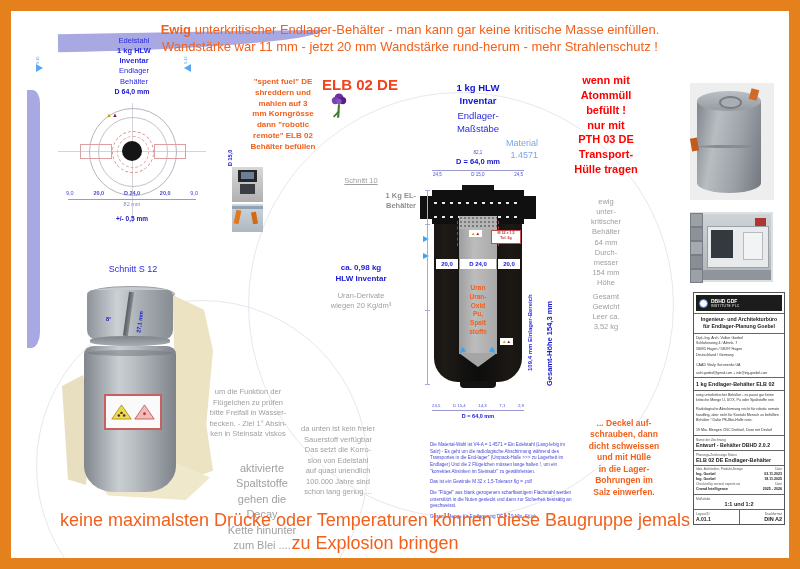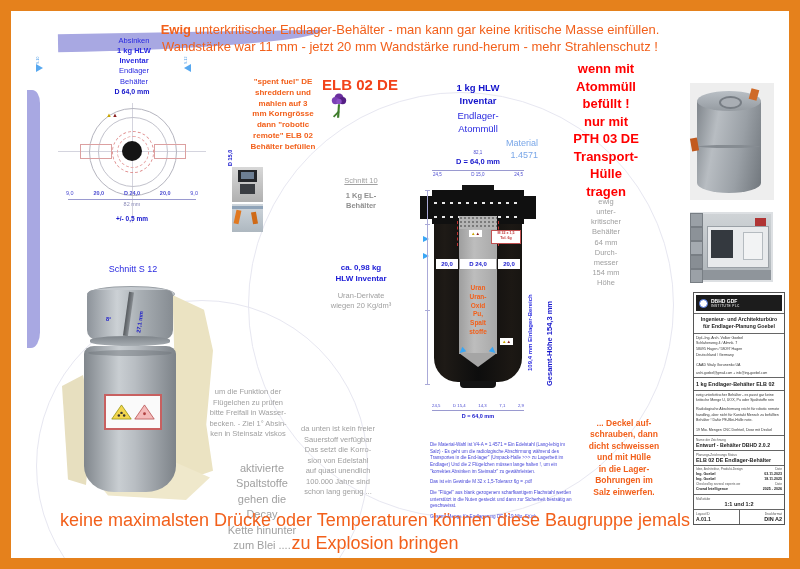--- a/index.html
+++ b/index.html
@@ -45,21 +45,21 @@
   <div class="abs lstrip" style="left:27px;top:90px;width:13px;height:258px;"></div>
   <div class="abs bgcircle" style="left:248px;top:92px;width:424px;height:424px;"></div>
   <div class="abs bgcircle" style="left:36px;top:300px;width:330px;height:330px;"></div>
 
   <div class="abs c orange" style="left:80px;top:22px;width:660px;font-size:13px;line-height:1.3;">
     <div><span class="b">Ewig</span><span> unterkritischer Endlager-Behälter - man kann gar keine kritische Masse einfüllen.</span></div>
     <div>Wandstärke war 11 mm - jetzt 20 mm Wandstärke rund-herum - mehr Strahlenschutz !</div>
   </div>
 
   <div class="abs c blue" style="left:92px;top:36px;width:84px;font-size:7.5px;line-height:1.35;">
-    <div>Absinken</div>
+    <div>Edelstahl</div>
     <div class="pre b">1 kg HLW
 Inventar</div>
     <div class="pre">Endlager
 Behälter</div>
   </div>
 
   <div class="abs" style="left:36px;top:48px;">
     <div class="mlabel vert" style="height:16px;">S-10</div>
     <div class="tri-r"></div>
   </div>
@@ -143,21 +143,21 @@
       <circle cx="10" cy="6" r="5" fill="#6a2f9e"></circle>
         <circle cx="6" cy="9" r="4" fill="#7b3fb4"></circle>
       <circle cx="14" cy="9" r="4" fill="#551f85"></circle>
         <circle cx="10" cy="10" r="3" fill="#8a4fc4"></circle>
       <path d="M10 13 L9 28" stroke="#3f7d2c" stroke-width="2.4"></path>
       <path d="M10 21 L4 27" stroke="#3f7d2c" stroke-width="2"></path>
     </svg>
   </div>
 
   <div class="abs c gray" style="left:306px;top:176px;width:110px;font-size:7.5px;text-decoration:underline;">Schnitt 10</div>
-  <div class="abs c dgray pre" style="left:306px;top:191px;width:110px;font-size:7.5px;line-height:1.35;">1 Kg EL-
+  <div class="abs c dgray pre" style="left:306px;top:191px;width:110px;font-size:7.5px;line-height:1.35;text-align:right;">1 Kg EL-
 Behälter</div>
   <div class="abs c b pre" style="left:306px;top:263px;width:110px;font-size:8px;color:#1b1bd6;line-height:1.35;">ca. 0,98 kg
 HLW Inventar</div>
   <div class="abs c gray pre" style="left:306px;top:291px;width:110px;font-size:7.5px;line-height:1.35;">Uran-Derivate
 wiegen 20 Kg/dm³</div>
   <div class="abs c gray pre" style="left:288px;top:424px;width:100px;font-size:7.5px;line-height:1.4;">da unten ist kein freier
 Sauerstoff verfügbar
 Das setzt die Korro-
 sion von Edelstahl
 auf quasi unendlich
@@ -169,21 +169,21 @@
 becken. - Ziel 1° Absin-
 ken in Steinsalz viskos</div>
   <div class="abs c gray pre" style="left:222px;top:461px;width:80px;font-size:11px;line-height:1.4;">aktivierte Spaltstoffe
 gehen die Decay
 Kette hinunter
 zum Blei ....</div>
 
   <div class="abs c bblue pre" style="left:418px;top:82px;width:120px;font-size:9.5px;line-height:1.35;">1 kg HLW
 Inventar</div>
   <div class="abs c blue pre" style="left:418px;top:110px;width:120px;font-size:9.5px;line-height:1.35;">Endlager-
-Atommüll</div>
+Maßstäbe</div>
   <div class="abs c lblue pre" style="left:418px;top:137px;width:120px;font-size:9px;line-height:1.35;text-align:right;">Material
 1.4571</div>
 
   <div class="abs c dimtext" style="left:428px;top:150px;width:100px;font-size:4.5px;">82,1</div>
   <div class="abs c bblue" style="left:418px;top:157px;width:120px;font-size:7.5px;">D = 64,0 mm</div>
   <div class="abs dimline" style="left:432px;top:170px;width:92px;"></div>
   <div class="abs" style="left:433px;top:172px;width:90px;display:flex;justify-content:space-between;font-size:4.5px;">
     <span class="dimtext">24,5</span>
     <span class="dimtext">D 15,0</span>
     <span class="dimtext">24,5</span>
@@ -240,36 +240,40 @@
   <div class="abs dimline" style="left:432px;top:410px;width:92px;"></div>
   <div class="abs c bblue" style="left:418px;top:413px;width:120px;font-size:5.5px;">D = 64,0 mm</div>
 
   <div class="abs notes" style="left:430px;top:442px;width:146px;font-size:4.6px;color:#4646d8;line-height:1.45;">
     <p>Die Material-Wahl ist V4-A = 1.4571 = Ein Edelstahl (Lang-lebig im Salz) - Es geht um die radiologische Abschirmung während des Transportes in die End-lager" (Umpack-Halle &gt;&gt;&gt; zu Lagerbett im Endlager) Und die 2 Flügelchen müssen lange halten !, um ein "korrektes Absinken im Steinsalz" zu gewährleisten.</p>
     <p>Das ist ein Gewinde M 32 x 1,5-Toleranz 6g = .pdf</p>
     <p>Die "Flügel" aus blank gezogenem scharfkantigem Flachstahl werden unterstützt in die Nuten gesteckt und dann zur Sicherheit bestsätig an geschweisst.</p>
     <p>Gesamt-Menge für Endlagerung DE = 19 Mio. Stück</p>
   </div>
 
-  <div class="abs c b red pre" style="left:570px;top:60px;width:72px;font-size:13px;line-height:1.35;">wenn mit
+  <div class="abs c b red pre" style="left:570px;top:73px;width:72px;font-size:11px;line-height:1.35;">wenn mit
 Atommüll
 befüllt !
 nur mit
 PTH 03 DE
 Transport-
 Hülle tragen</div>
   <div class="abs c gray pre" style="left:575px;top:197px;width:62px;font-size:7.5px;line-height:1.35;">ewig
 unter-
 kritischer
 Behälter</div>
   <div class="abs c gray pre" style="left:575px;top:238px;width:62px;font-size:7.5px;line-height:1.35;">64 mm
 Durch-
 messer</div>
   <div class="abs c gray pre" style="left:575px;top:268px;width:62px;font-size:7.5px;line-height:1.35;">154 mm
 Höhe</div>
+  <div class="abs c gray pre" style="left:575px;top:292px;width:62px;font-size:7.5px;line-height:1.35;">Gesamt
+Gewicht
+Leer ca.
+3,52 kg</div>
   <div class="abs c b orange pre" style="left:576px;top:418px;width:96px;font-size:8.5px;line-height:1.35;">... Deckel auf-
 schrauben, dann
 dicht schweissen
 und mit Hülle
 in die Lager-
 Bohrungen im
 Salz einwerfen.</div>
 
   <div class="abs" style="left:690px;top:83px;width:84px;height:117px;background:#eeeeee;">
     <div class="abs" style="left:7px;top:16px;width:64px;height:94px;background:linear-gradient(100deg,#7f858b,#b8bdc2 30%,#9aa0a6 65%,#70767c);border-radius:4px 4px 32px 32px / 4px 4px 10px 10px;"></div>

